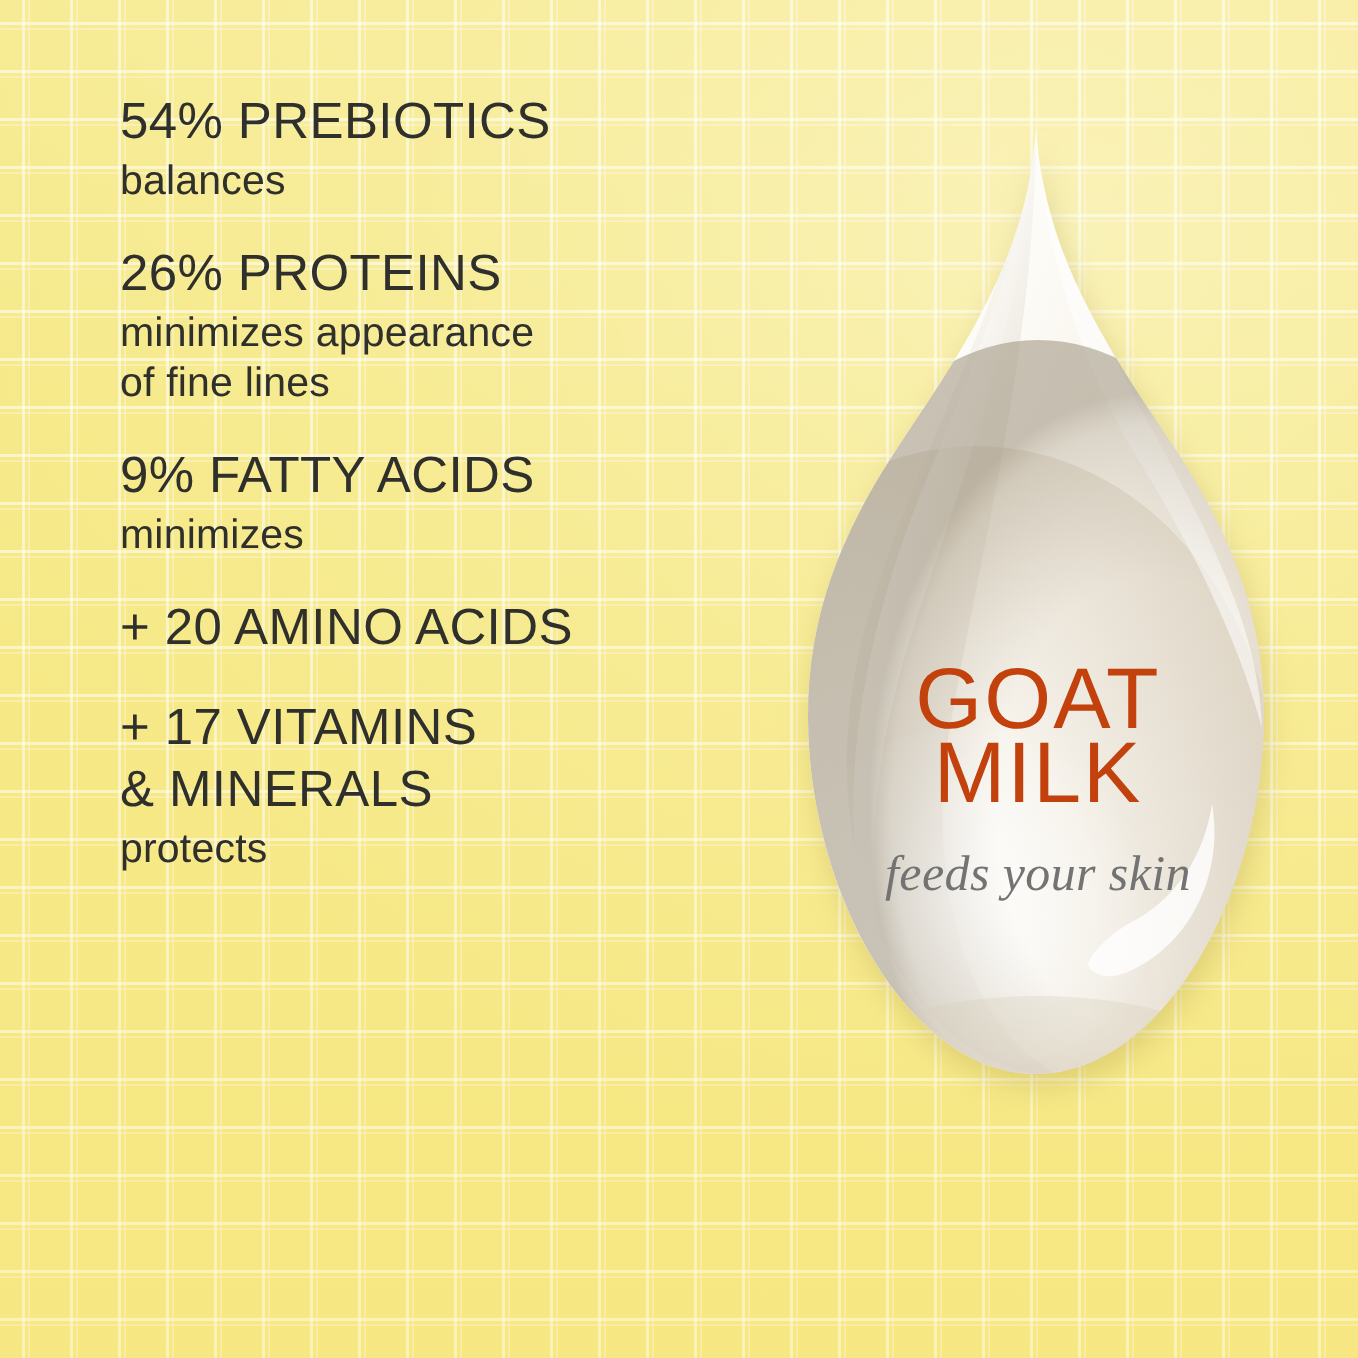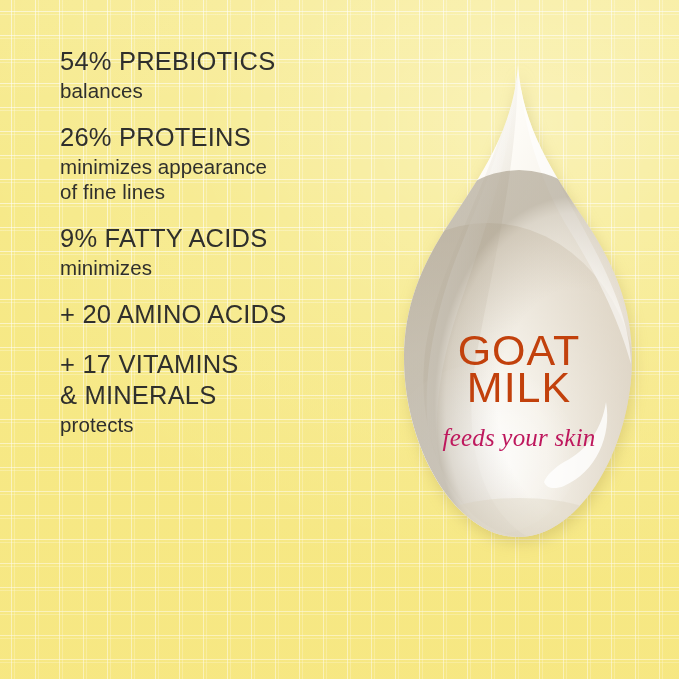--- a/index.html
+++ b/index.html
@@ -139,21 +139,21 @@
   .brand-tag {
     position: absolute;
     top: 366px;
     left: 0;
     width: 262px;
     font-family: "Liberation Serif", serif;
     font-style: italic;
     font-size: 25px;
     line-height: 28px;
     letter-spacing: 0.2px;
-    color: #be185d;
+    color: #737373;
   }
 </style>
 </head>
 <body>
 
 <div id="page">
 
   <div class="bg-base"></div>
   <div class="bg-sheen"></div>
 

